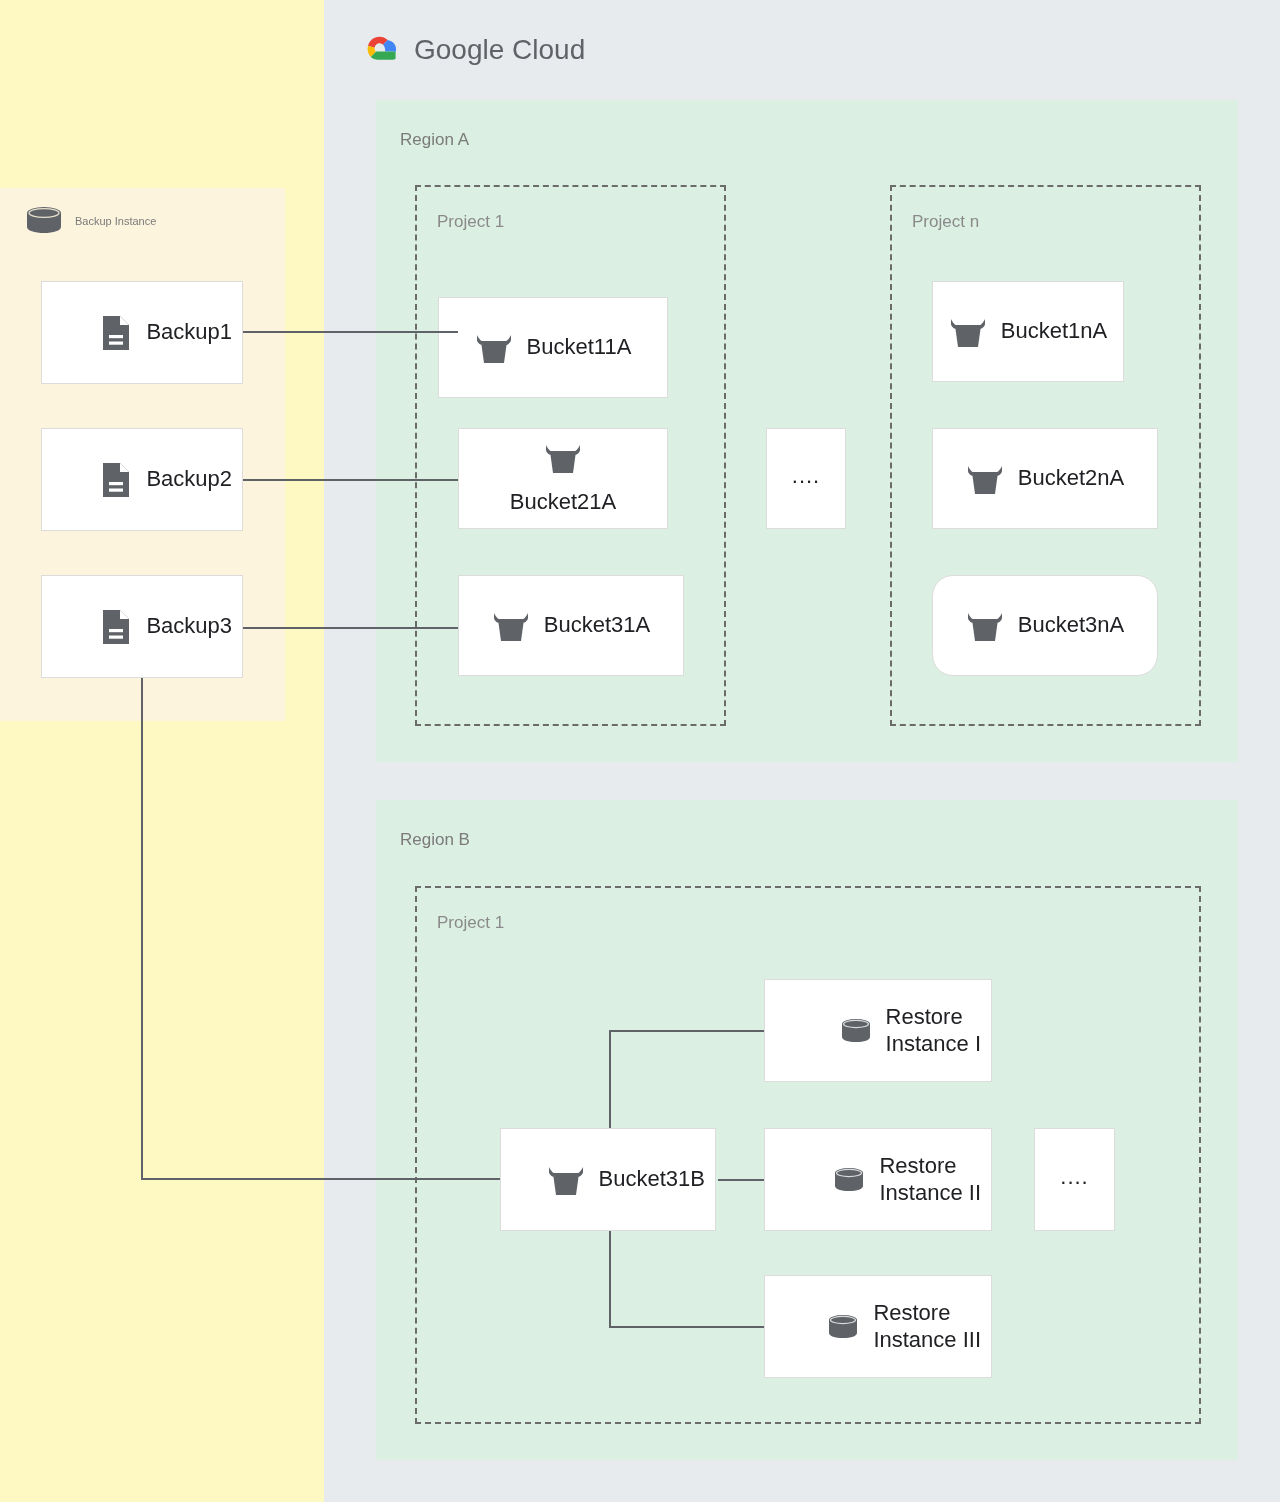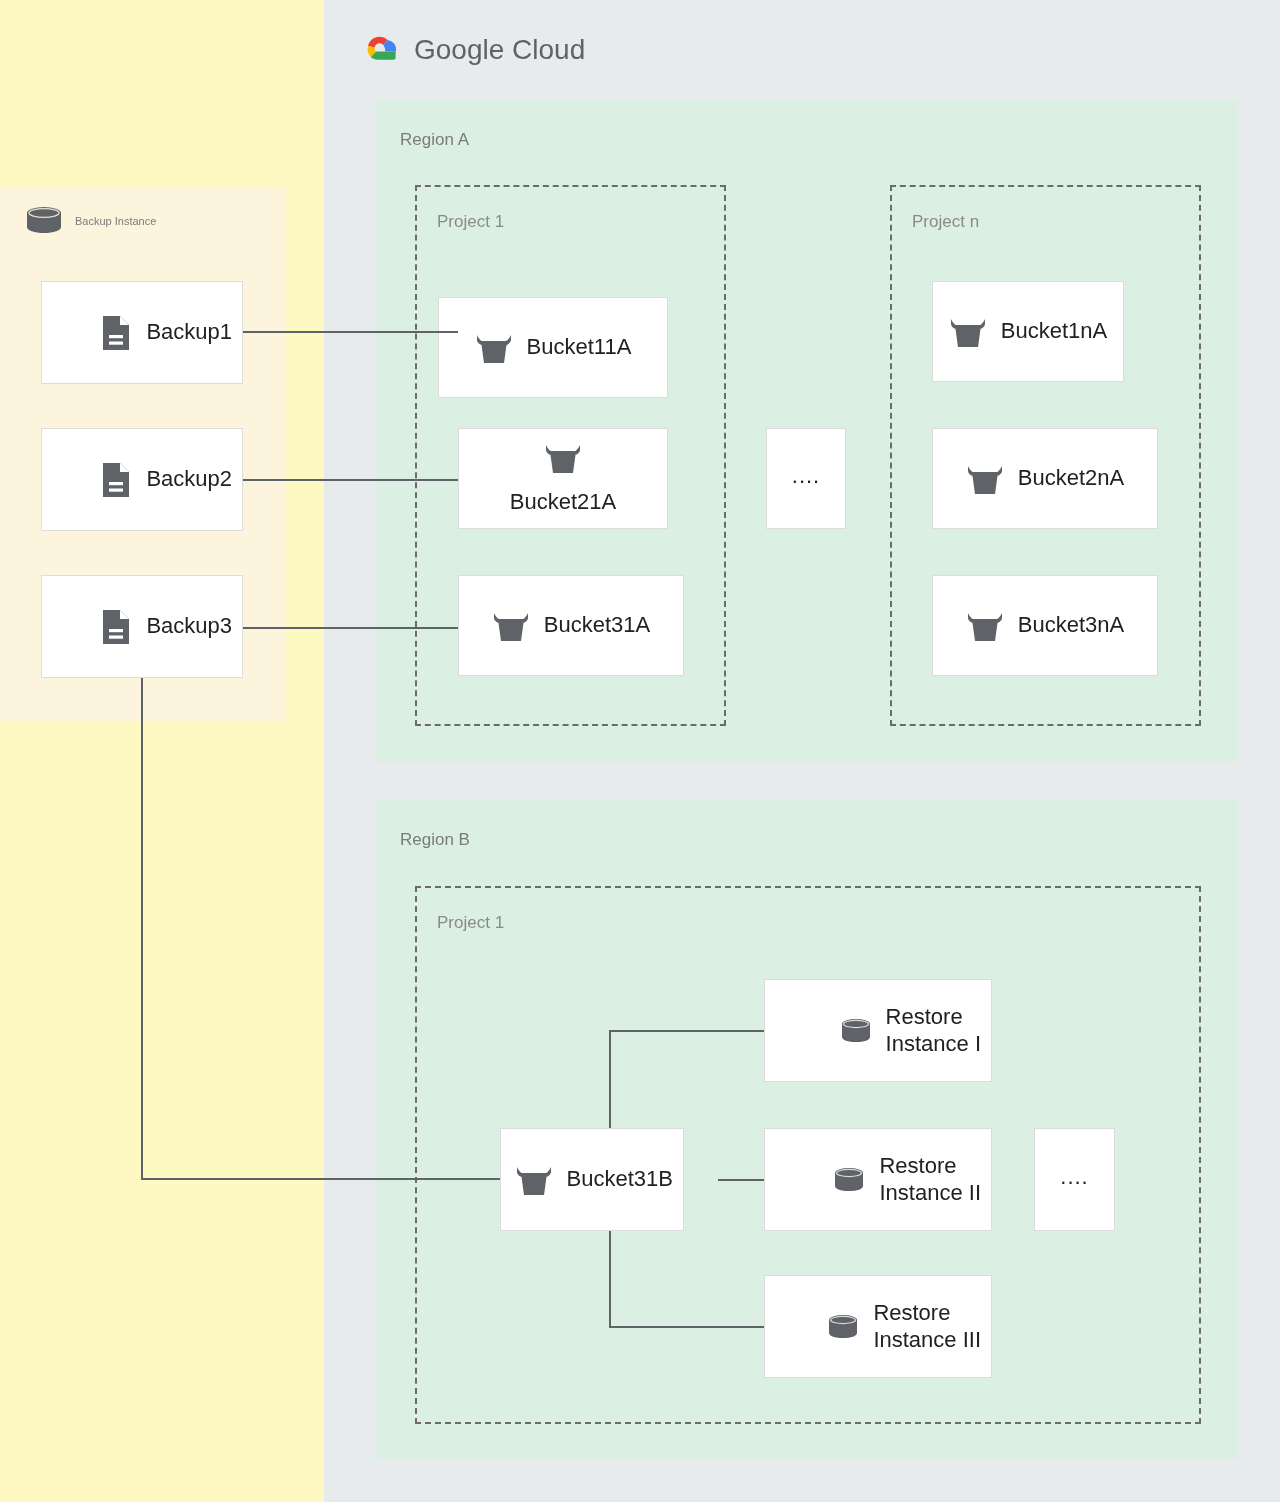--- a/index.html
+++ b/index.html
@@ -194,21 +194,21 @@
   <div class="node" style="left:932px;top:428px;width:226px;height:101px;">
     <span class="icon">
       <svg class="icon-bucket" viewBox="0 0 38 34">
           <path d="M2 4 C2 4 5 10 7 10 L31 10 C33 10 36 4 36 4 L36 9 C36 11 33 14 31 14 L7 14 C5 14 2 11 2 9 Z" fill="#5f6368"></path>
           <path d="M6.5 14 L31.5 14 L29 32 L9 32 Z" fill="#5f6368"></path>
         </svg>
     </span>
     <span class="label">Bucket2nA</span>
   </div>
 
-  <div class="node" style="left:932px;top:575px;width:226px;height:101px;">
+  <div class="node" style="left:932px;top:575px;width:226px;height:101px;border-radius:21px;">
     <span class="icon">
       <svg class="icon-bucket" viewBox="0 0 38 34">
           <path d="M2 4 C2 4 5 10 7 10 L31 10 C33 10 36 4 36 4 L36 9 C36 11 33 14 31 14 L7 14 C5 14 2 11 2 9 Z" fill="#5f6368"></path>
           <path d="M6.5 14 L31.5 14 L29 32 L9 32 Z" fill="#5f6368"></path>
         </svg>
     </span>
     <span class="label">Bucket3nA</span>
   </div>
 
   <div class="region region-b">
@@ -220,21 +220,21 @@
   </div>
 
   <div class="wire v" style="left:609px;top:1030px;height:150px;"></div>
   <div class="wire h" style="left:609px;top:1030px;width:157px;"></div>
 
   <div class="wire h" style="left:718px;top:1179px;width:48px;"></div>
 
   <div class="wire v" style="left:609px;top:1179px;height:149px;"></div>
   <div class="wire h" style="left:609px;top:1326px;width:157px;"></div>
 
-  <div class="node left-aligned" style="left:500px;top:1128px;width:184px;height:103px;">
+  <div class="node left-aligned" style="left:500px;top:1128px;width:216px;height:103px;">
     <span class="icon">
       <svg class="icon-bucket" viewBox="0 0 38 34">
           <path d="M2 4 C2 4 5 10 7 10 L31 10 C33 10 36 4 36 4 L36 9 C36 11 33 14 31 14 L7 14 C5 14 2 11 2 9 Z" fill="#5f6368"></path>
           <path d="M6.5 14 L31.5 14 L29 32 L9 32 Z" fill="#5f6368"></path>
         </svg>
     </span>
     <span class="label">Bucket31B</span>
   </div>
 
   <div class="node left-aligned" style="left:764px;top:979px;width:228px;height:103px;">

